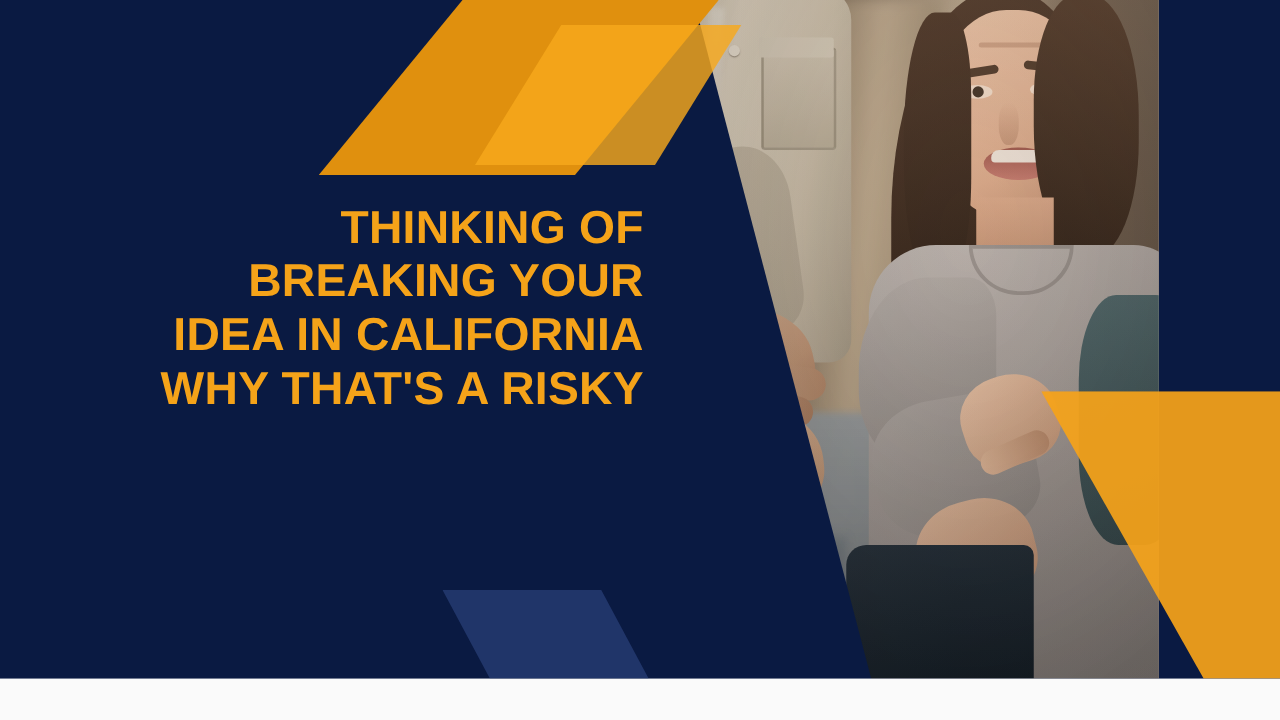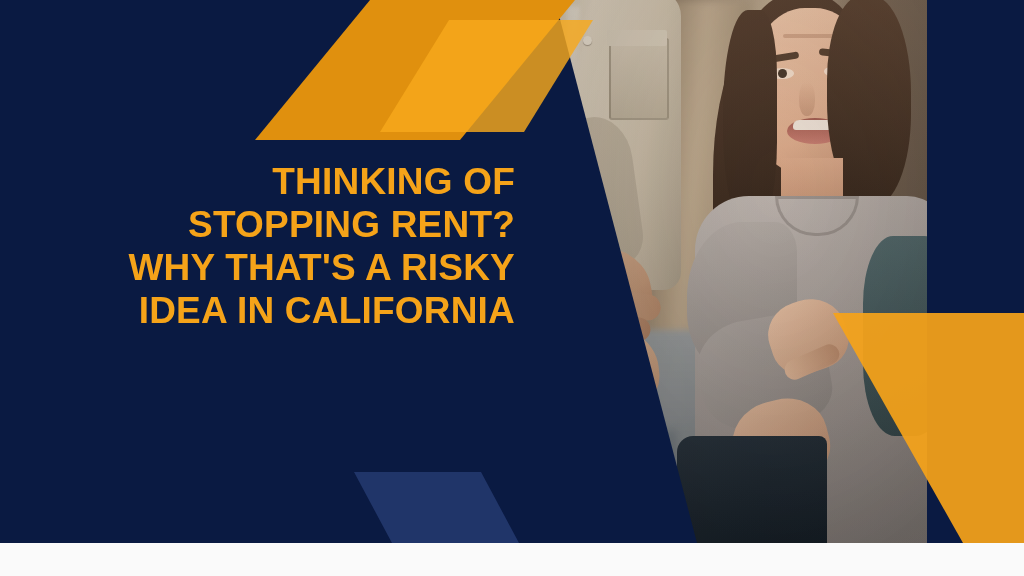--- a/index.html
+++ b/index.html
@@ -257,19 +257,19 @@
     </div>
   </div>
 
   <div class="shape orange-1"></div>
   <div class="shape orange-2"></div>
   <div class="shape orange-3"></div>
   <div class="shape navy-light"></div>
 
   <div class="headline">
     <span class="ln">THINKING OF</span>
-    <span class="ln">STOPPING RENT?</span>
+    <span class="ln">BREAKING YOUR</span>
+    <span class="ln">IDEA IN CALIFORNIA</span>
     <span class="ln">WHY THAT'S A RISKY</span>
-    <span class="ln">IDEA IN CALIFORNIA</span>
   </div>
 
   <div class="white-strip"></div>
 </div>
 
 </body></html>

